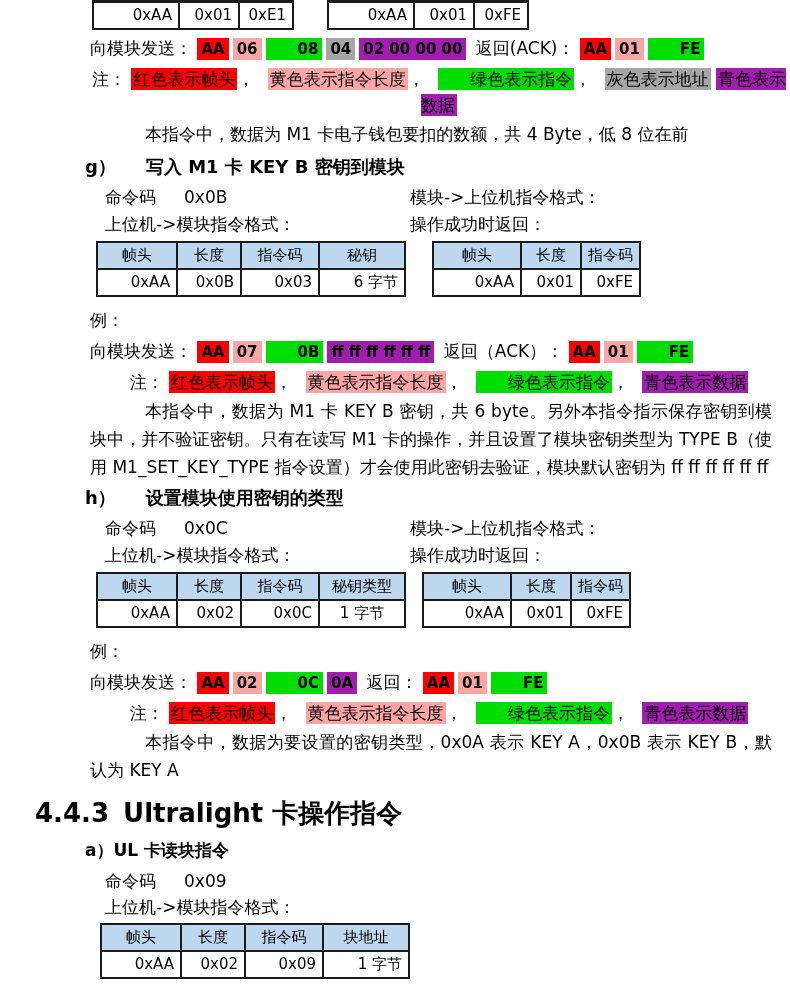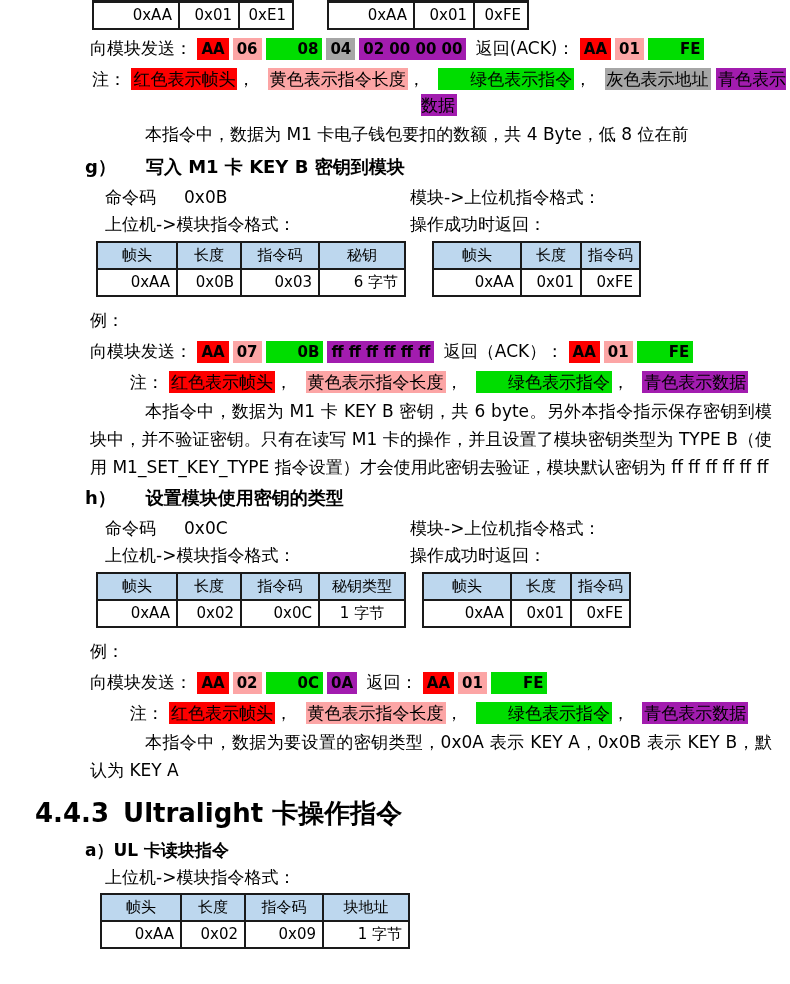--- a/index.html
+++ b/index.html
@@ -244,20 +244,23 @@
   </div>
 
   <p class="para">本指令中，数据为要设置的密钥类型，0x0A 表示 KEY A，0x0B 表示 KEY B，默认为 KEY A</p>
 
   <div class="big-head">
     <span class="num">4.4.3</span><span>Ultralight 卡操作指令</span>
   </div>
 
   <div class="sub-head" style="margin-top:4px">a）UL 卡读块指令</div>
 
+  <div class="line" style="margin-left:105px;margin-top:4px">
+    <span>命令码</span><span class="cmd-code">0x09</span>
+  </div>
 
   <div class="line" style="margin-left:105px">上位机-&gt;模块指令格式：</div>
 
   <div class="tables-row" style="margin-left:100px">
     <table class="t">
       <tbody>
           <tr>
         <th class="w80">帧头</th>
         <th class="w62">长度</th>
         <th class="w76">指令码</th>

